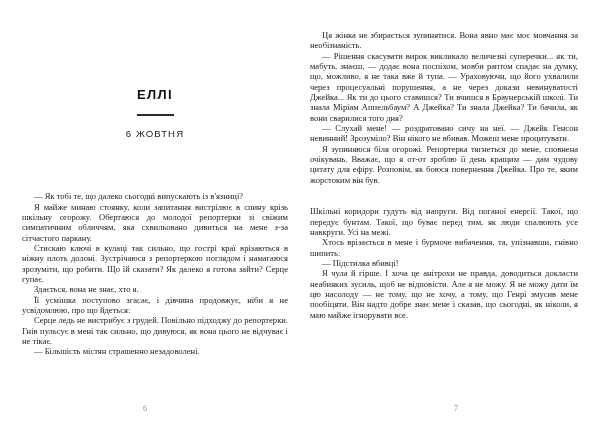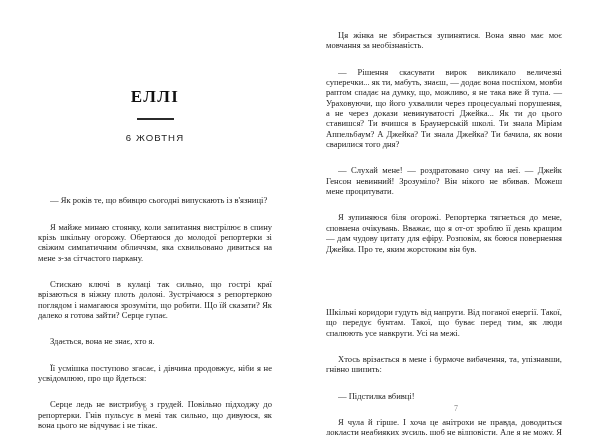--- a/index.html
+++ b/index.html
@@ -34,23 +34,23 @@
     width: 300px;
     padding: 0 22px 0 10px;
   }
 
   
   .chapter-head {
     padding-top: 88px;
     text-align: center;
   }
   .chapter-title {
-    font-family: Liberation Serif, serif;
+    font-family: Liberation Sans, sans-serif;
     font-weight: bold;
-    font-size: 17px;
+    font-size: 13px;
     letter-spacing: 1.4px;
     color: #111111;
     line-height: 1;
     margin: 0;
   }
   .chapter-rule {
     width: 37px;
     height: 1.6px;
     background: #2b2b2b;
     margin: 13px auto 0 auto;
@@ -68,21 +68,21 @@
   
   .body-text {
     font-size: 8.55px;
     line-height: 10.35px;
     text-align: justify;
     text-justify: inter-word;
     color: #1b1b1b;
     -webkit-font-smoothing: antialiased;
   }
   .body-text p {
-    margin: 16px;
+    margin: 0;
     text-indent: 12px;
     hyphens: manual;
   }
   .body-text p.noindent {
     text-indent: 0;
   }
   .left-body {
     margin-top: 53px;
   }
   .right-body {
@@ -113,21 +113,21 @@
 
   <div class="page page-left">
 
     <div class="chapter-head">
       <h1 class="chapter-title">ЕЛЛІ</h1>
       <div class="chapter-rule"></div>
       <div class="chapter-date">6 ЖОВТНЯ</div>
     </div>
 
     <div class="body-text left-body">
-      <p>— Як років те, що вбивцю сьогодні випускають із в'язниці?</p>
+      <p>— Як тобі те, що далеко сьогодні випускають із в'язниці?</p>
       <p>Я майже минаю стоянку, коли запитання вистрілює в спину крізь шкільну огорожу. Обертаюся до молодої репортерки зі свіжим симпатичним обличчям, яка схвильовано дивиться на мене з-за сітчастого паркану.</p>
       <p>Стискаю ключі в кулаці так сильно, що гострі краї врізаються в ніжну плоть долоні. Зустрічаюся з репортеркою поглядом і намагаюся зрозуміти, що робити. Що їй сказати? Як далеко я готова зайти? Серце гупає.</p>
       <p>Здається, вона не знає, хто я.</p>
       <p>Її усмішка поступово згасає, і дівчина продовжує, ніби я не усвідомлюю, про що йдеться:</p>
       <p>Серце ледь не вистрибує з грудей. Повільно підходжу до репортерки. Гнів пульсує в мені так сильно, що дивуюся, як вона цього не відчуває і не тікає.</p>
       <p>— Більшість містян страшенно незадоволені.</p>
     </div>
 
     <div class="folio">6</div>
   </div>

